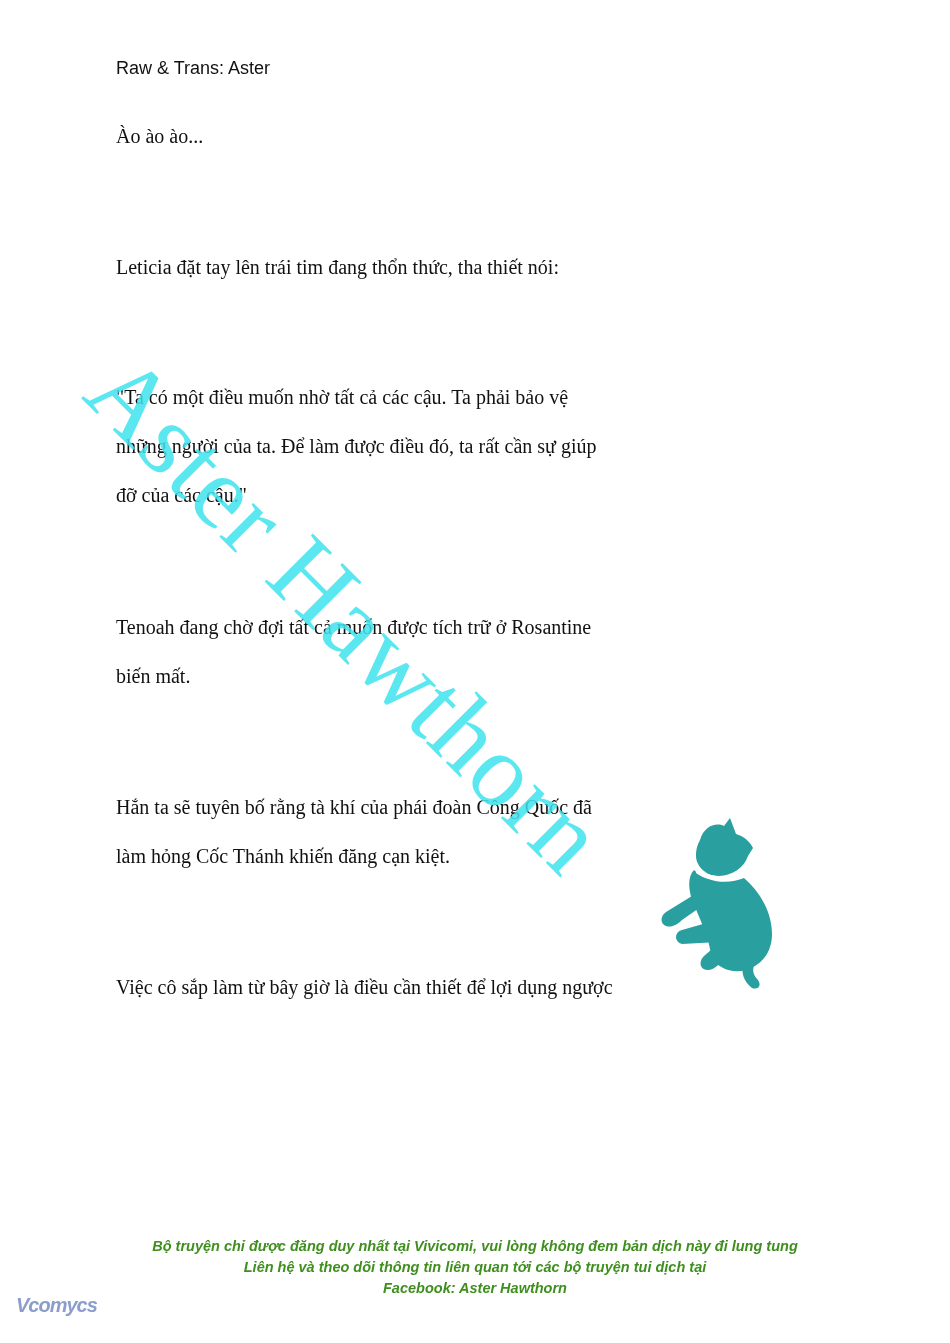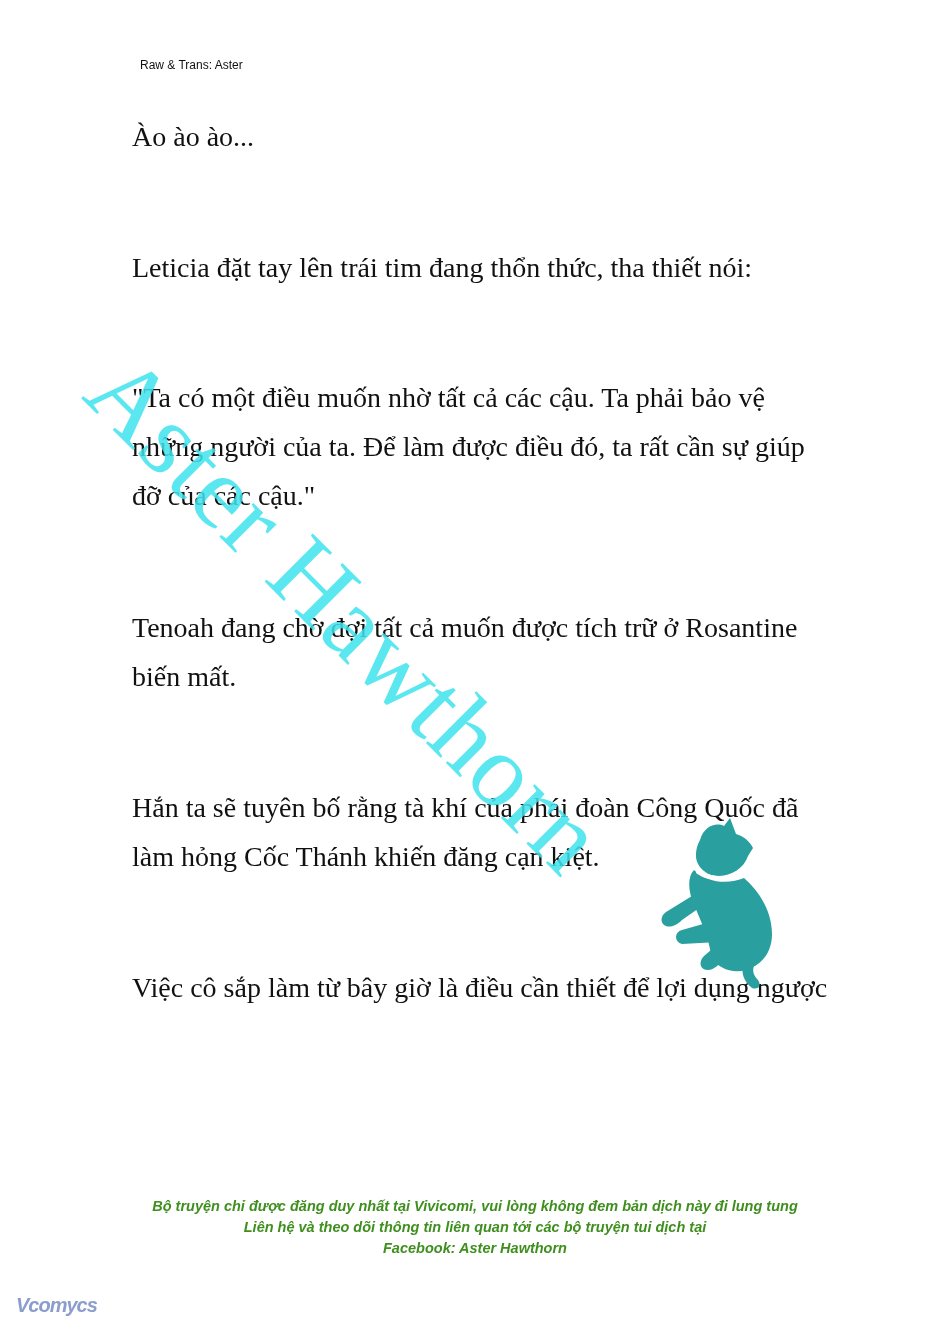--- a/index.html
+++ b/index.html
@@ -18,30 +18,29 @@
       left: 0; top: 0;
       width: 950px;
       height: 1343px;
       background: #ffffff;
     }
     .header-credit {
       position: absolute;
       left: 116px;
       top: 58px;
       font-family: "Liberation Sans", sans-serif;
-      font-size: 12px;
+      font-size: 18px;
       color: #111111;
       white-space: nowrap;
-      margin-left: 24px;
     }
     .para {
       position: absolute;
-      left: 132px;
+      left: 116px;
       font-family: "Liberation Serif", serif;
-      font-size: 28px;
+      font-size: 20px;
       line-height: 49px;
       color: #111111;
       white-space: nowrap;
     }
     .para .line { display: block; }
     .watermark {
       position: absolute;
       left: 142px;
       top: 336px;
       transform-origin: 0 0;
@@ -59,21 +58,21 @@
       position: absolute;
       left: 652px;
       top: 812px;
       width: 130px;
       height: 178px;
     }
     .footer-note {
       position: absolute;
       left: 0;
       width: 950px;
-      top: 1196px;
+      top: 1236px;
       text-align: center;
       font-family: "Liberation Sans", sans-serif;
       font-style: italic;
       font-weight: bold;
       font-size: 14.5px;
       line-height: 21px;
       color: var(--footer-color);
     }
     .footer-note .fline { display: block; }
     .logo {

